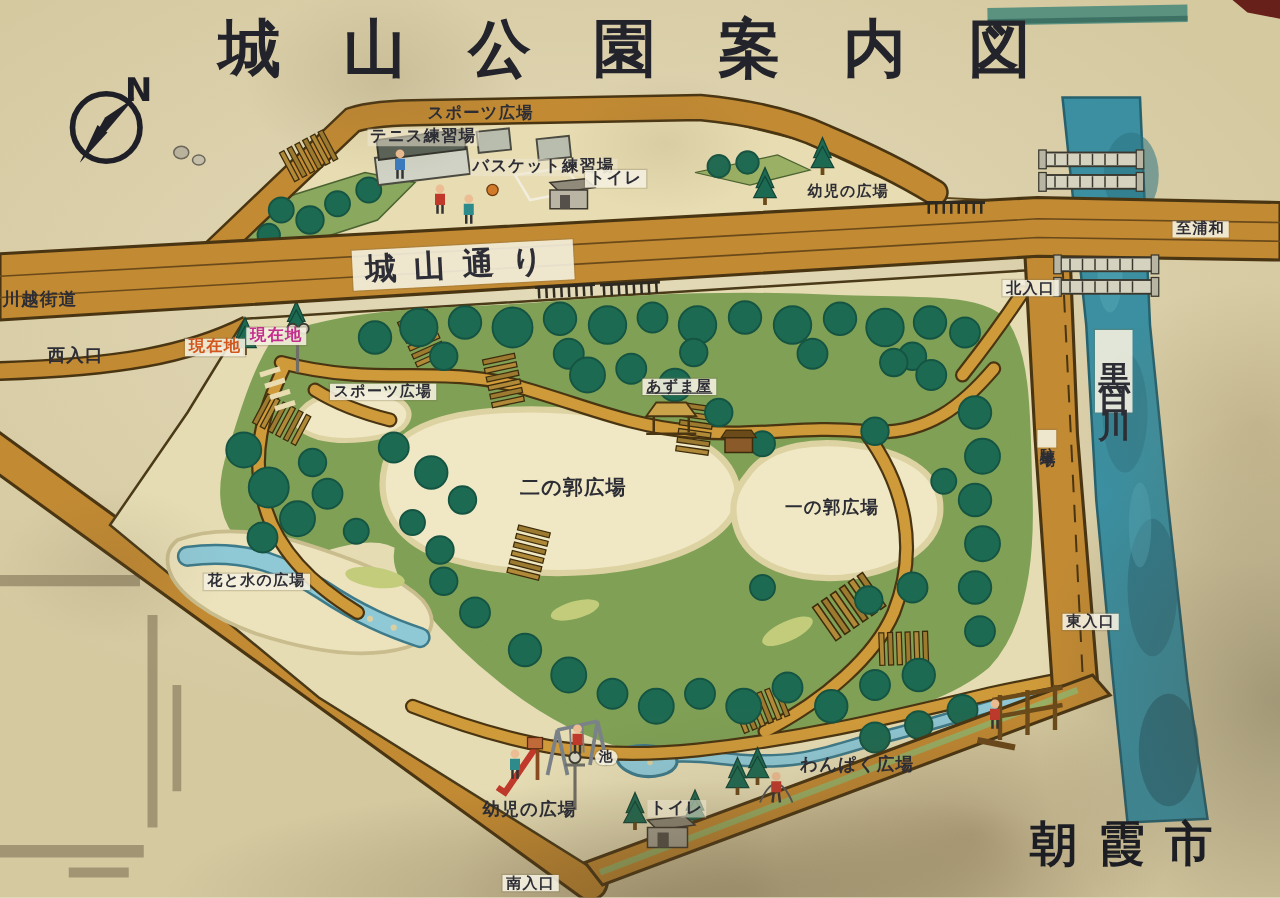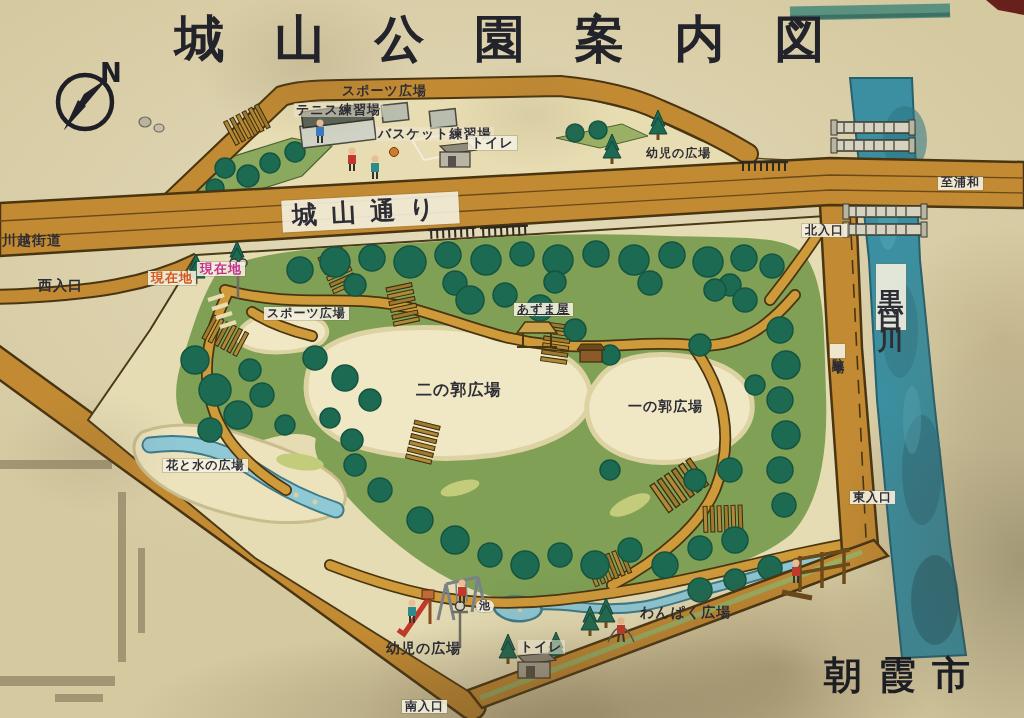--- a/index.html
+++ b/index.html
@@ -454,21 +454,21 @@
 <div class="lbl wbg" style="left:802px;top:224px;font-size:12px;">北入口</div>
 <div class="lbl" style="left:38px;top:278px;font-size:14px;">西入口</div>
 <div class="lbl wbg cur1" style="left:148px;top:271px;">現在地</div>
 <div class="lbl wbg cur2" style="left:197px;top:262px;">現在地</div>
 <div class="lbl wbg" style="left:264px;top:307px;font-size:12px;">スポーツ広場</div>
 <div class="lbl wbg" style="left:514px;top:303px;font-size:12px;text-decoration:underline;">あずま屋</div>
 <div class="lbl" style="left:416px;top:381px;font-size:16px;">二の郭広場</div>
 <div class="lbl" style="left:628px;top:399px;font-size:14px;">一の郭広場</div>
 <div class="lbl wbg vert parklbl" style="left:830px;top:344px;">駐車場</div>
 <div class="lbl wbg vert riverlbl" style="left:876px;top:264px;">黒目川</div>
-<div class="lbl wbg" style="left:163px;top:459px;font-size:12px;">花と水の広場</div>
+<div class="lbl wbg" style="left:163px;top:459px;font-size:12px;font-family:Liberation Mono, monospace;">花と水の広場</div>
 <div class="lbl wbg" style="left:850px;top:491px;font-size:12px;">東入口</div>
 <div class="lbl" style="left:640px;top:605px;font-size:14px;">わんぱく広場</div>
 <div class="lbl wbg" style="left:476px;top:600px;font-size:11px;border-radius:6px;">池</div>
 <div class="lbl" style="left:386px;top:641px;font-size:14px;">幼児の広場</div>
 <div class="lbl soft" style="left:518px;top:640px;">トイレ</div>
 <div class="lbl wbg" style="left:402px;top:700px;font-size:12px;">南入口</div>
 
 <div class="city">朝霞市</div>
 
 </div>

